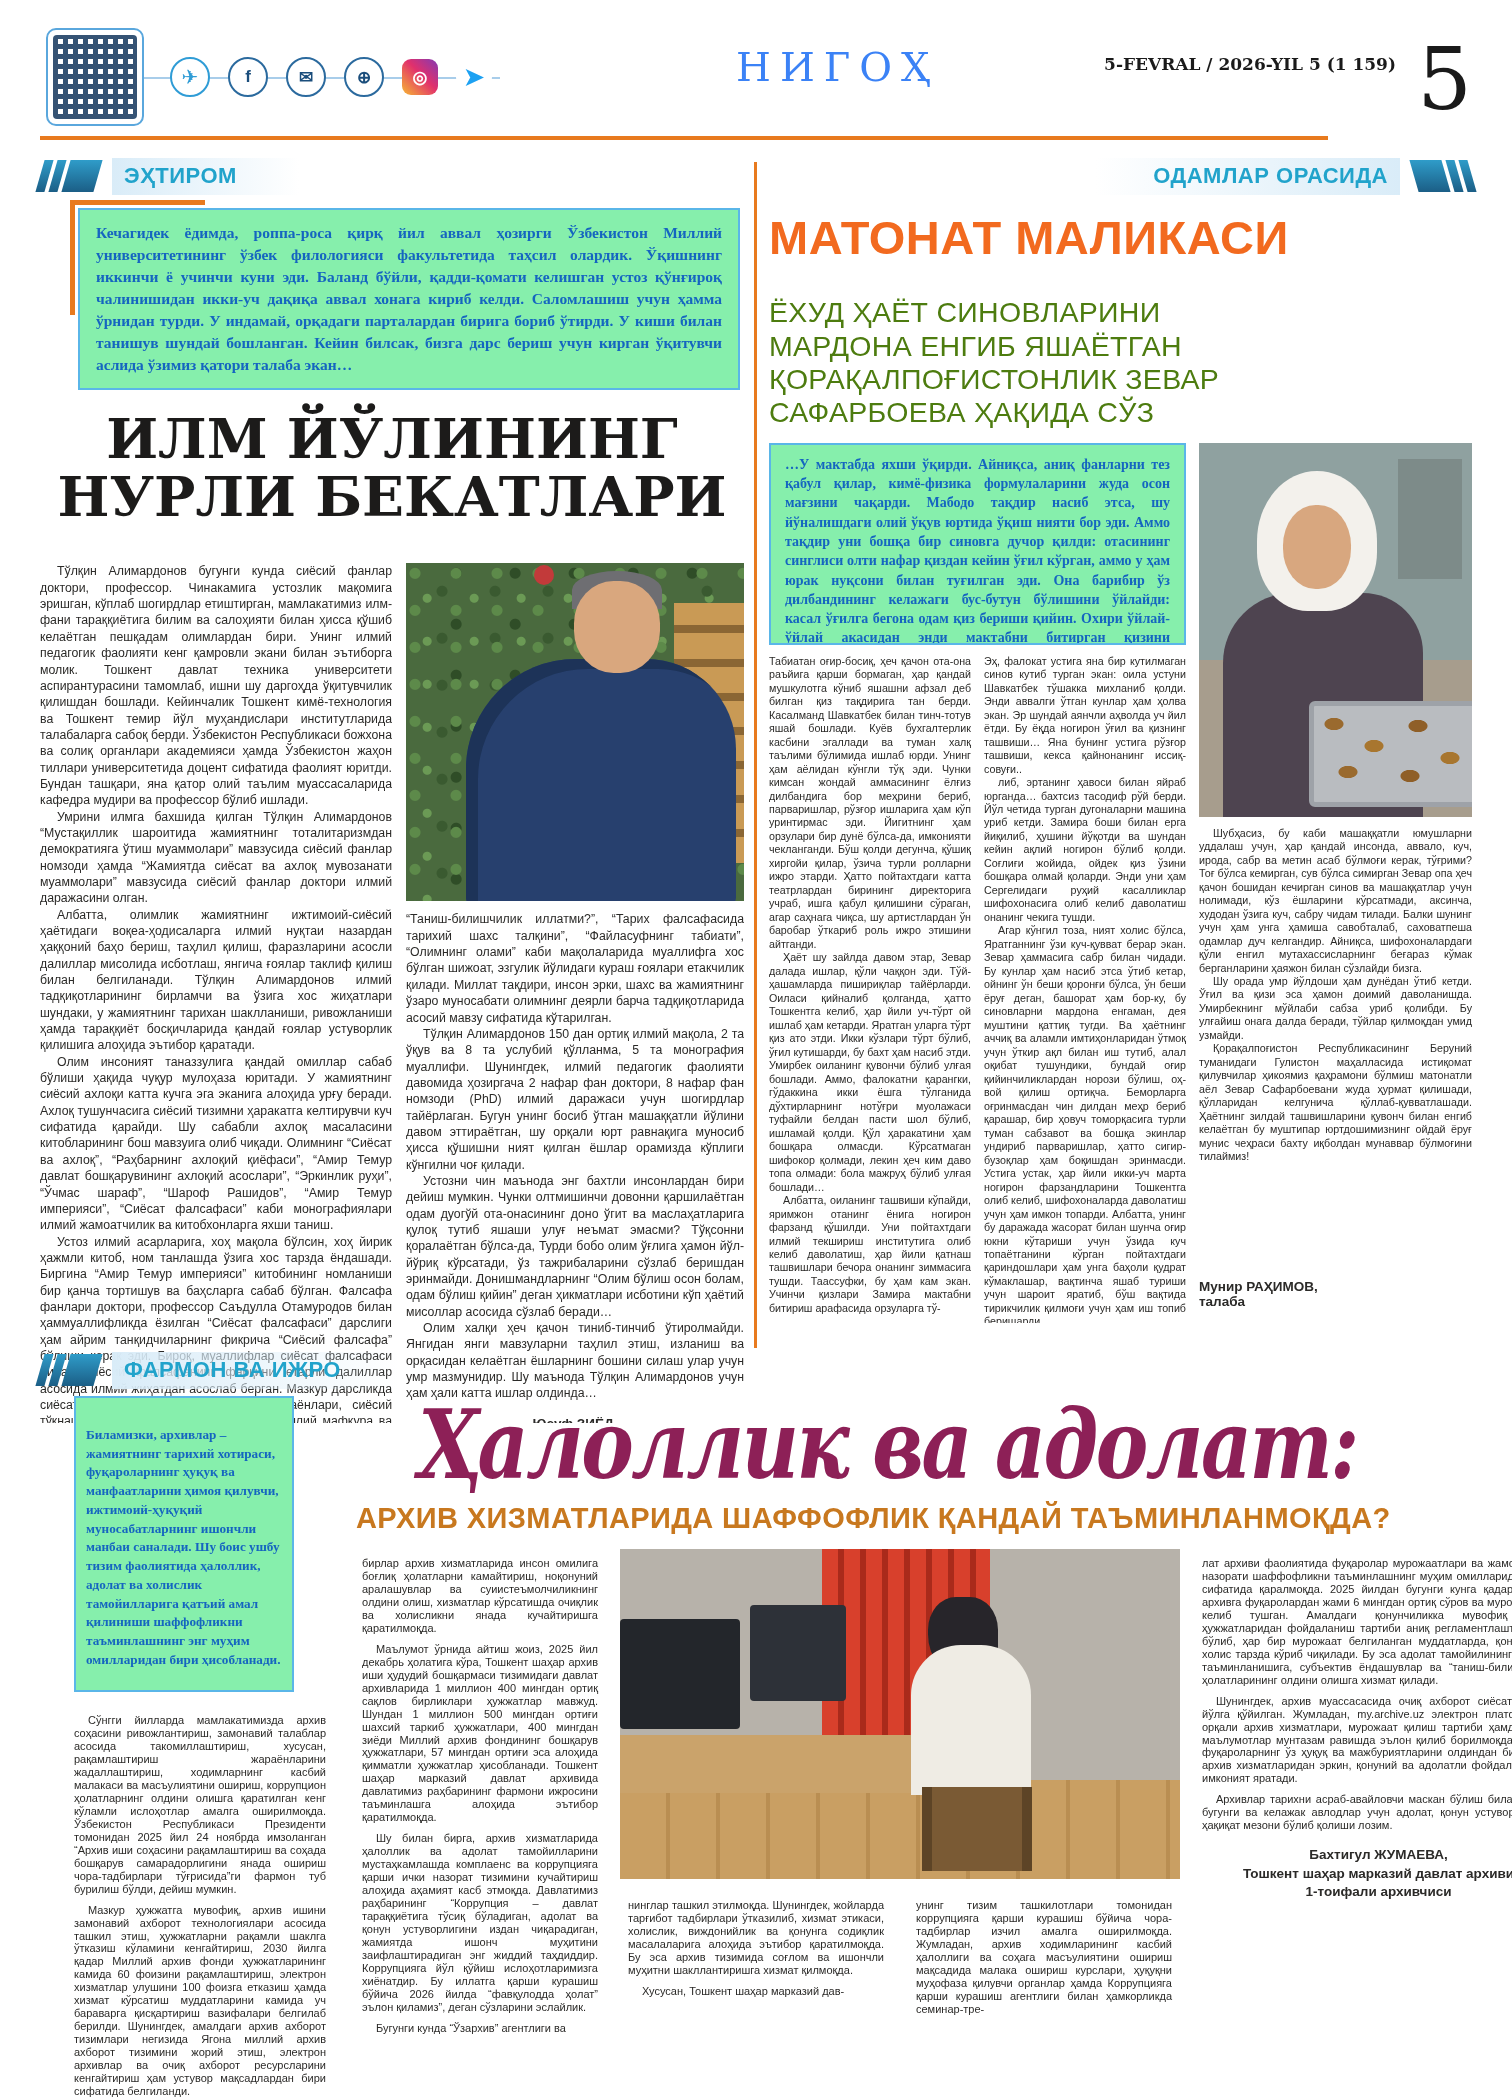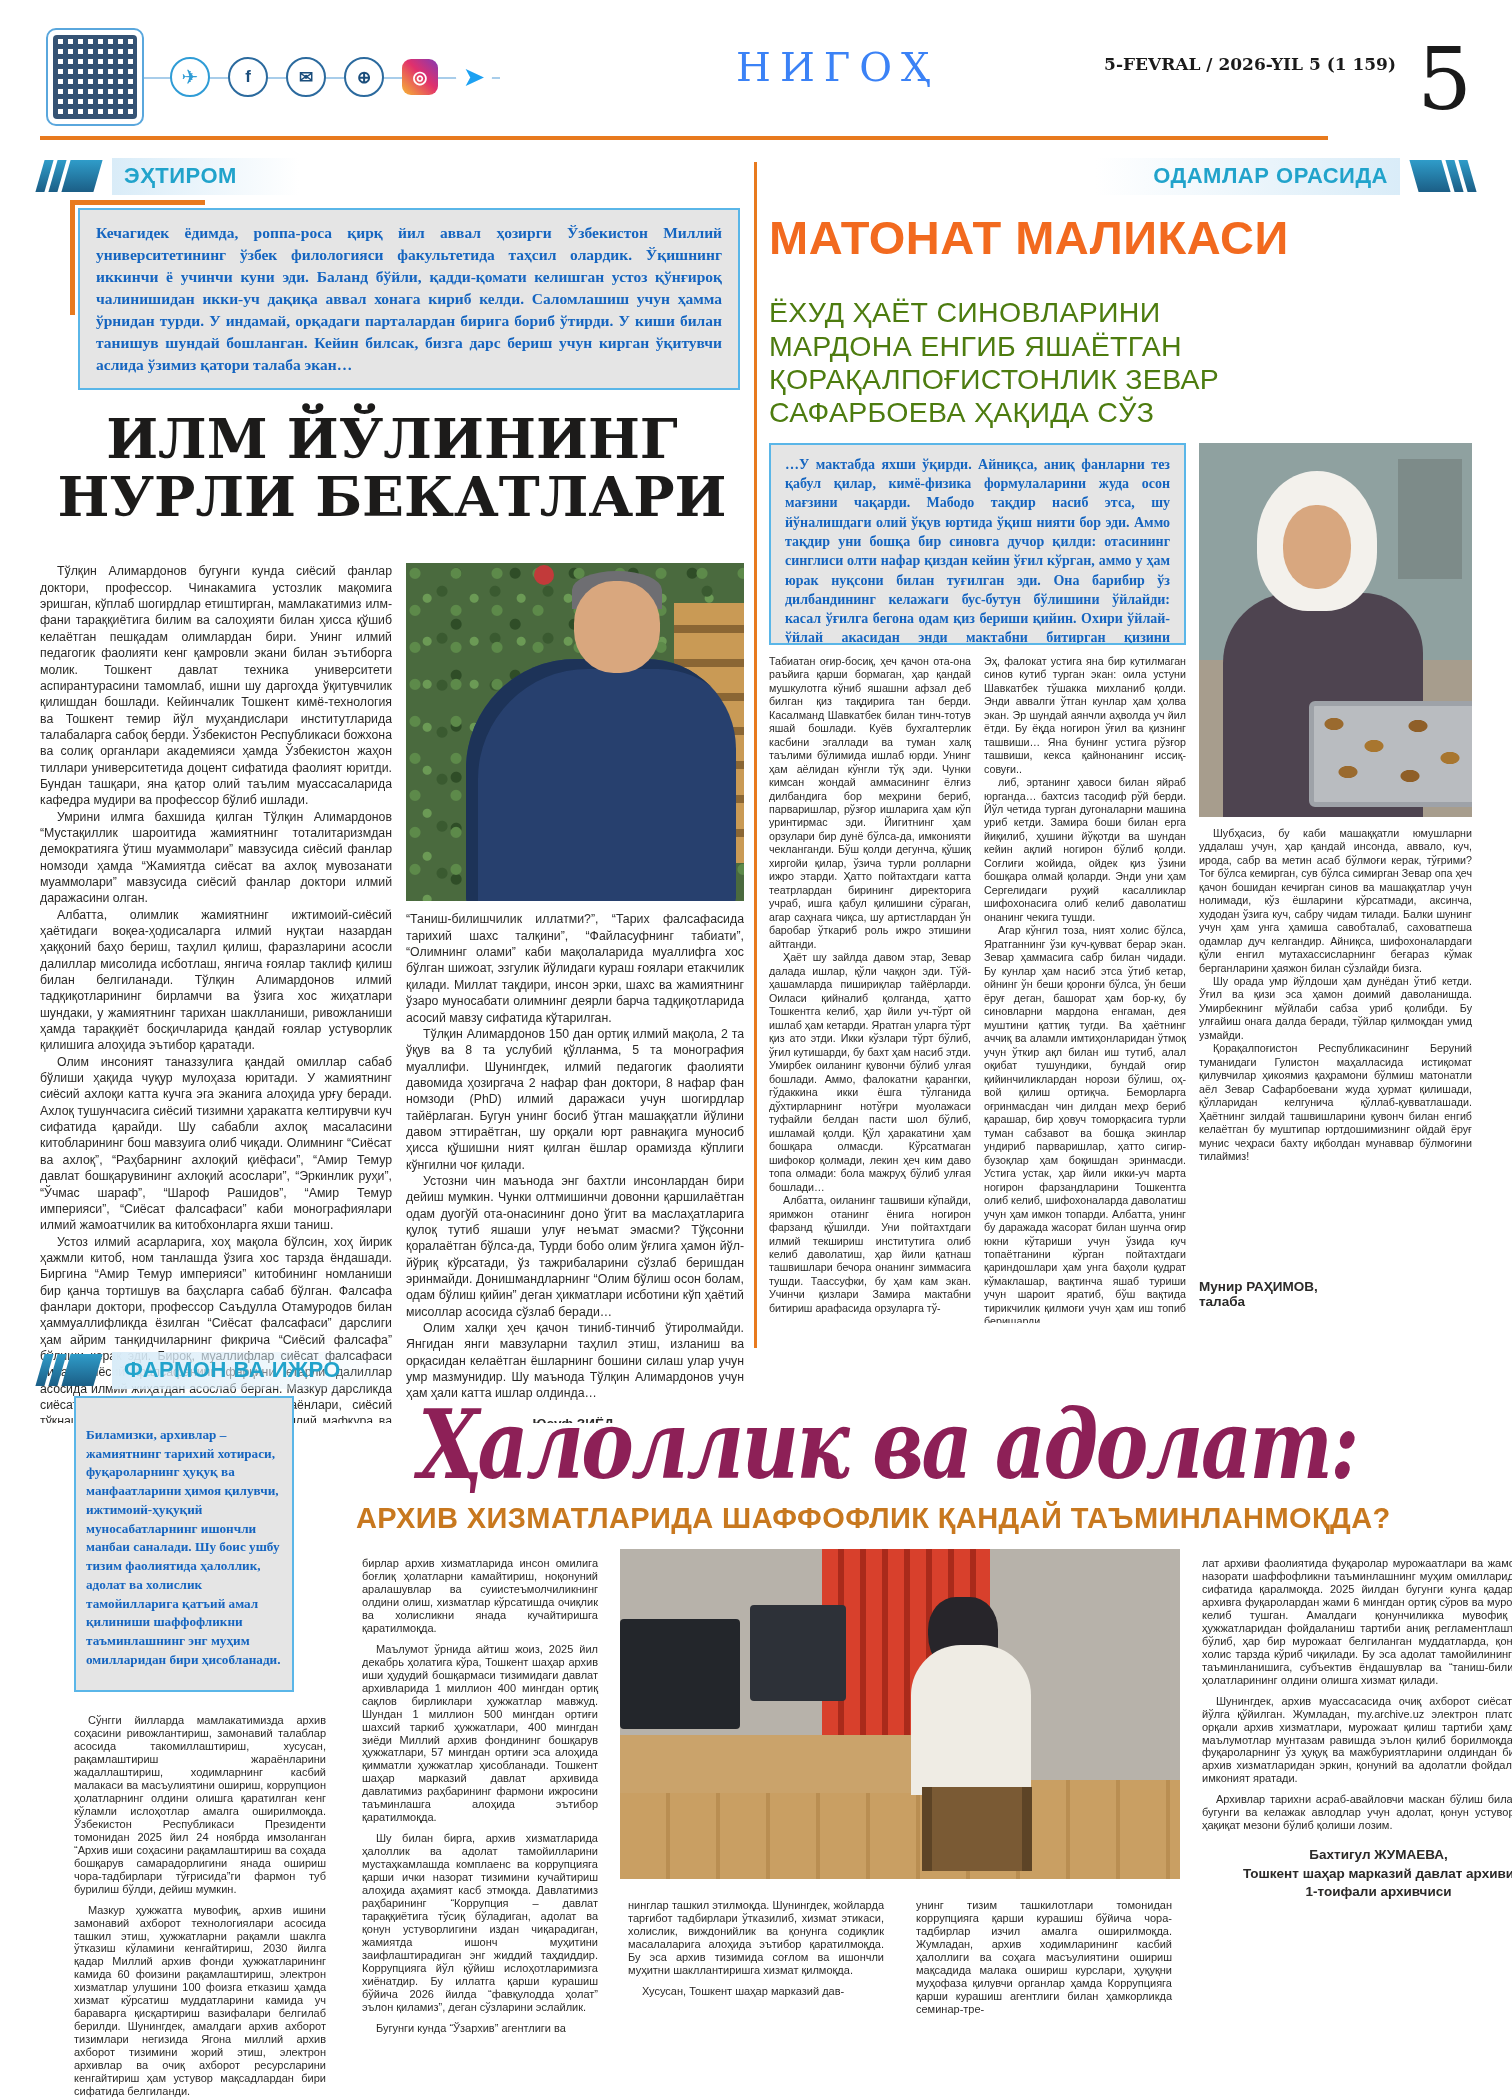--- a/index.html
+++ b/index.html
@@ -35,21 +35,21 @@
   .chev{width:9px;height:32px;background:linear-gradient(180deg,#2f9cc9,#1b5e86);margin-right:4px;transform:skewX(-16deg);}
   .chev.big{width:32px;}
   .band{background:linear-gradient(90deg,#d9ecf8 0%,rgba(217,236,248,0) 96%);color:#21a3cb;font-weight:700;
         font-size:22px;padding:5px 70px 6px 12px;letter-spacing:.5px;white-space:nowrap;}
   .sec.right{justify-content:flex-end;}
   .sec.right .chevs{margin:0 0 0 10px;}
   .sec.right .chev{transform:skewX(16deg);margin:0 0 0 4px;}
   .sec.right .band{background:linear-gradient(270deg,#d9ecf8 0%,rgba(217,236,248,0) 96%);padding:5px 12px 6px 70px;}
 
   
-  .ibox{position:relative;background:#e5e5e5;border:2px solid #5ab6e8;}
+  .ibox{position:relative;background:#86efac;border:2px solid #5ab6e8;}
   .ibox::before{content:"";position:absolute;left:-10px;top:-10px;width:130px;height:62%;
                 border-left:5px solid #e87a1e;border-top:5px solid #e87a1e;}
   .ibox .itxt{font-family:"Liberation Serif",serif;font-weight:700;color:#1565c0;}
 
   
   .top-zone{position:absolute;left:40px;top:158px;width:1432px;display:flex;}
   .vdiv{width:3px;background:#e87a1e;margin:4px 12px 0 10px;height:1186px;}
 
   
   .left-art{width:704px;}

